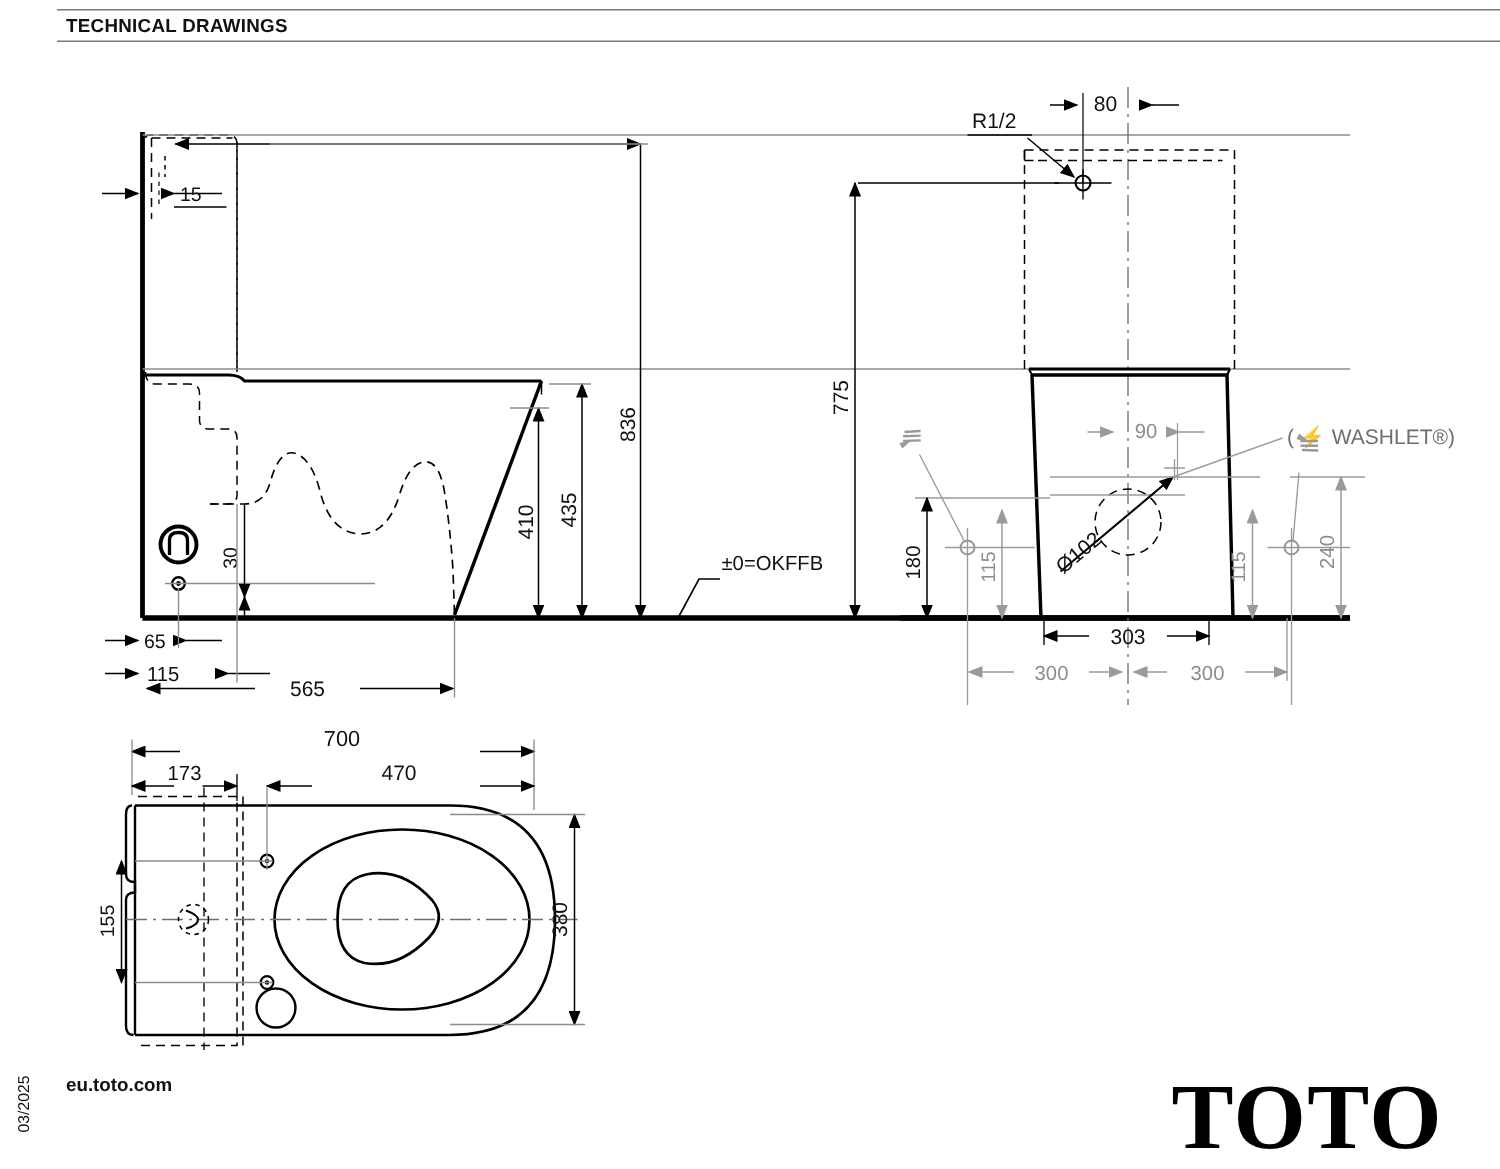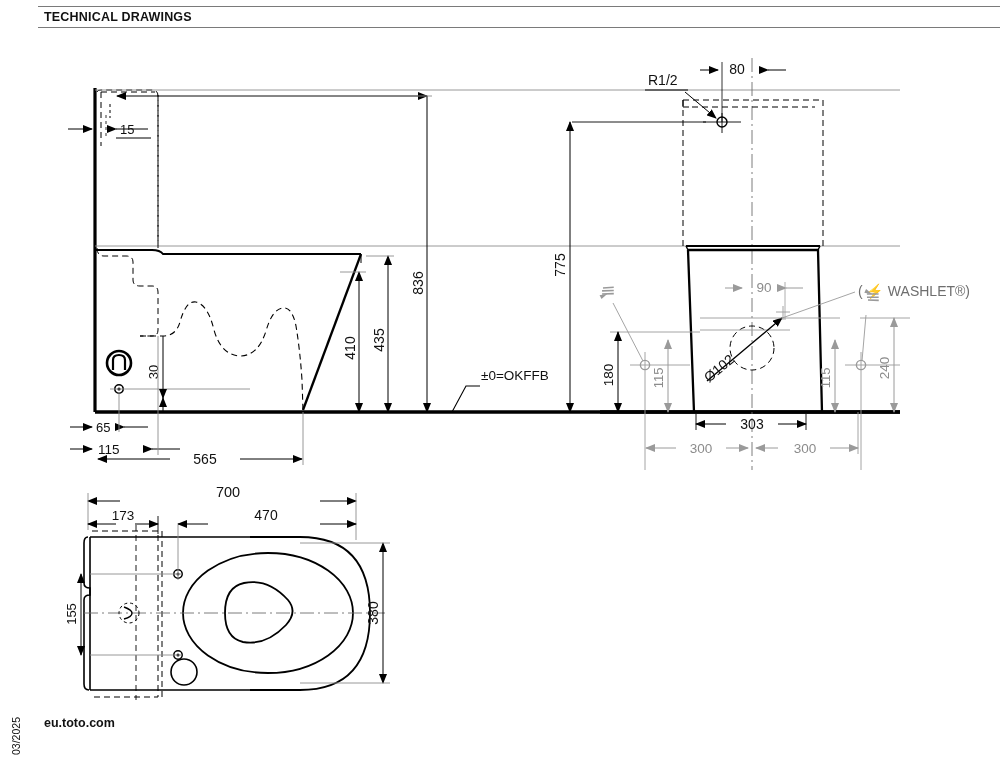--- a/index.html
+++ b/index.html
@@ -369,14 +369,15 @@
         <line x1="383" y1="543" x2="383" y2="683" stroke="#000" stroke-width="1" marker-start="url(#ahr)" marker-end="url(#ah)"></line>
         <line x1="300" y1="543" x2="390" y2="543" stroke="#8c8c8c" stroke-width="0.9"></line>
         <line x1="300" y1="683" x2="390" y2="683" stroke="#8c8c8c" stroke-width="0.9"></line>
       </g>
       <text transform="translate(378,613) rotate(-90)" font-size="14" fill="#111" font-family="Liberation Sans, sans-serif" text-anchor="middle">380</text>
     </g>
   </svg>
 
   <div id="footer-date">03/2025</div>
   <div id="footer-url">eu.toto.com</div>
+  <div id="toto-logo">TOTO</div>
 
 </div>
 
 </body></html>

